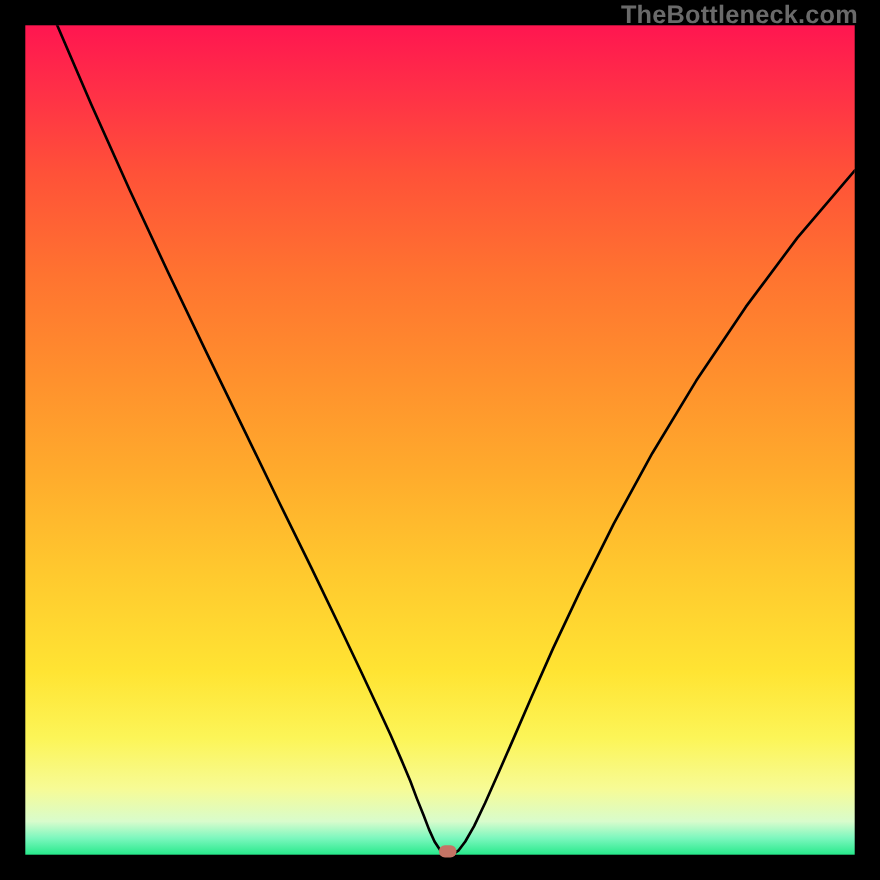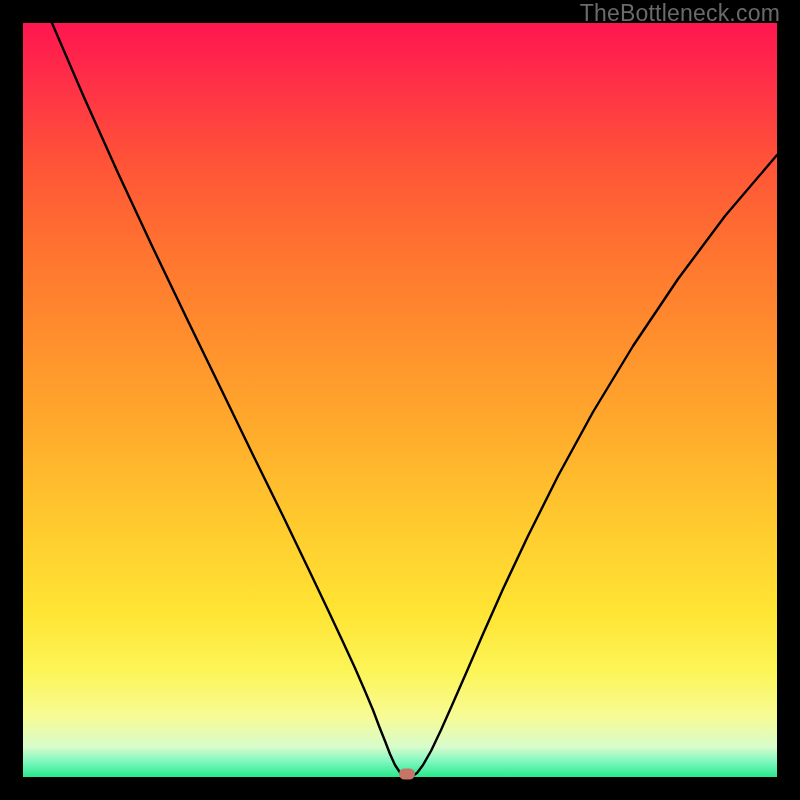--- a/index.html
+++ b/index.html
@@ -16,21 +16,21 @@
     width: 800px;
     height: 800px;
     background: #000;
   }
   .watermark {
     position: absolute;
     top: 0px;
     right: 20px;
     color: #6a6a6a;
     font-size: 23px;
-    font-weight: 400;
+    font-weight: 700;
     letter-spacing: 0.2px;
     z-index: 5;
   }
   .plot {
     position: absolute;
     left: 23px;
     top: 23px;
     width: 754px;
     height: 754px;
     background: linear-gradient(

